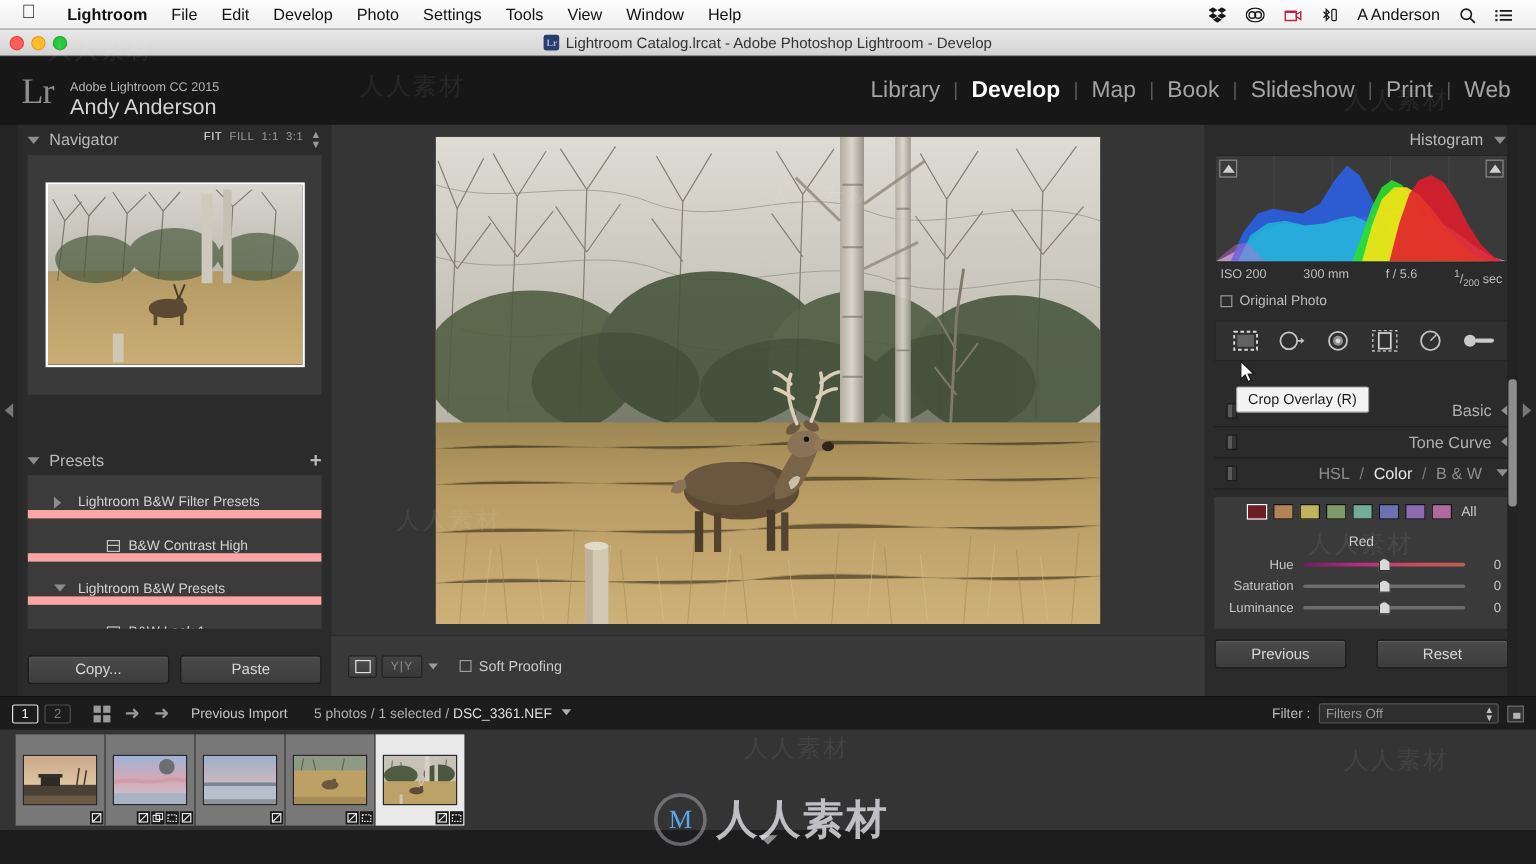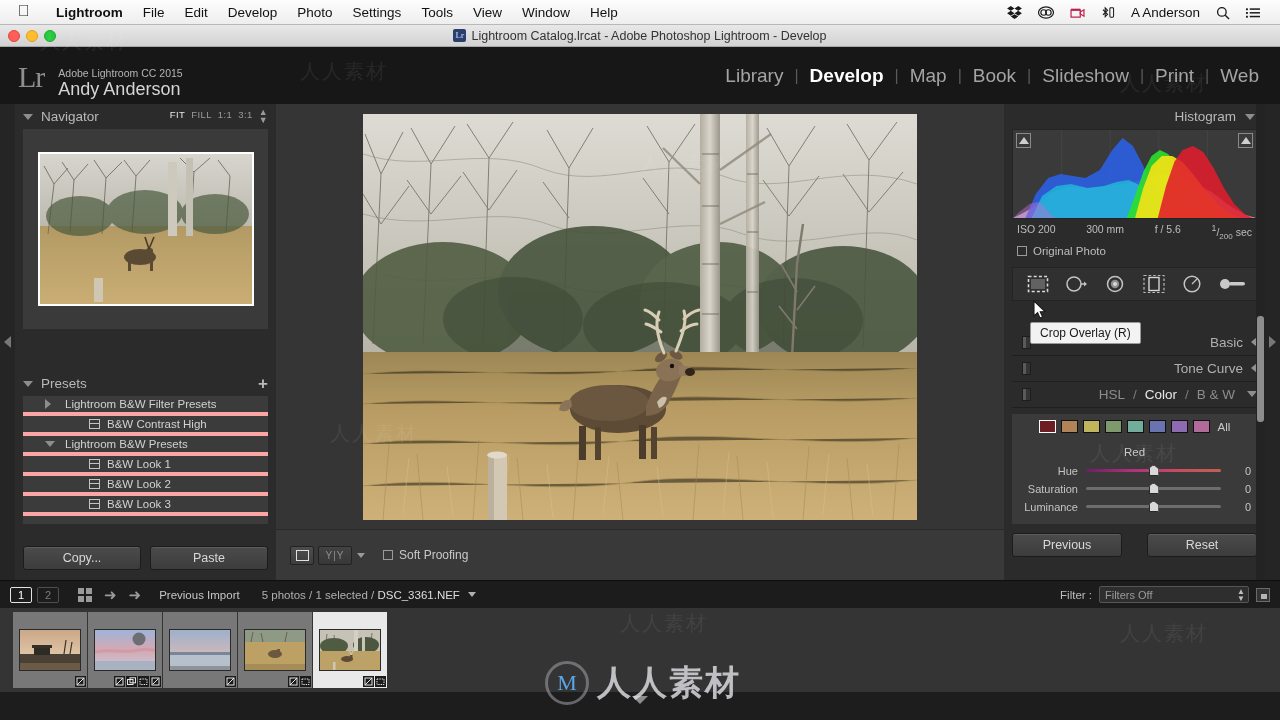--- a/index.html
+++ b/index.html
@@ -134,21 +134,21 @@
     display: flex; align-items: center; height: 25px; padding: 0 8px;
     font-size: 13.5px; color: #b9b9b9;
   }
   .plus {
     margin-left: auto; color: #b9b9b9; font-size: 17px; line-height: 1;
     font-weight: bold;
   }
   .preset-list { margin: 0 8px; background: #3b3b3b; height: 128px; overflow: hidden; }
   .preset-row {
     display: flex; align-items: center; height: 20px;
-    border-bottom: 4px solid #fca5a5; font-size: 11.5px; color: #d2d2d2;
+    border-bottom: 7px solid #fca5a5; font-size: 11.5px; color: #d2d2d2; margin-top: 16px;
   }
   .preset-row.group { padding-left: 42px; }
   .preset-row.item  { padding-left: 66px; }
   .preset-row .gtri { position: absolute; margin-left: -20px; }
   .pgrid {
     width: 11px; height: 10px; border: 1px solid #c3c3c3;
     margin-right: 7px; position: relative; flex: none;
   }
   .pgrid:before {
     content: ''; position: absolute; left: 0; right: 0; top: 3px;

